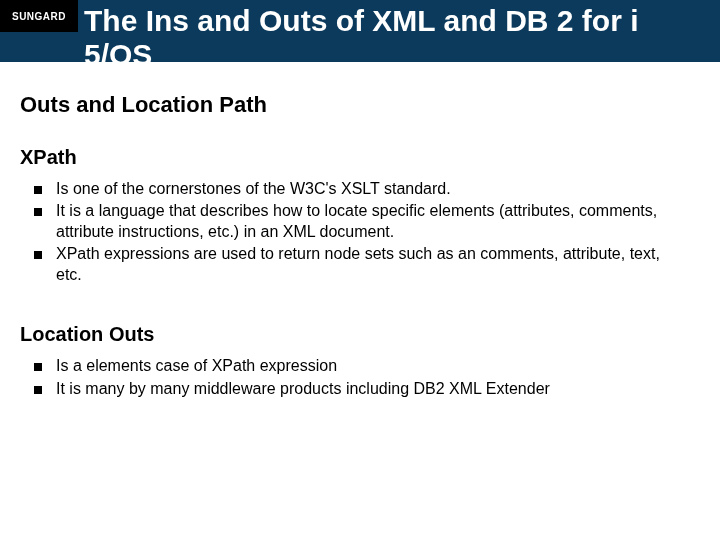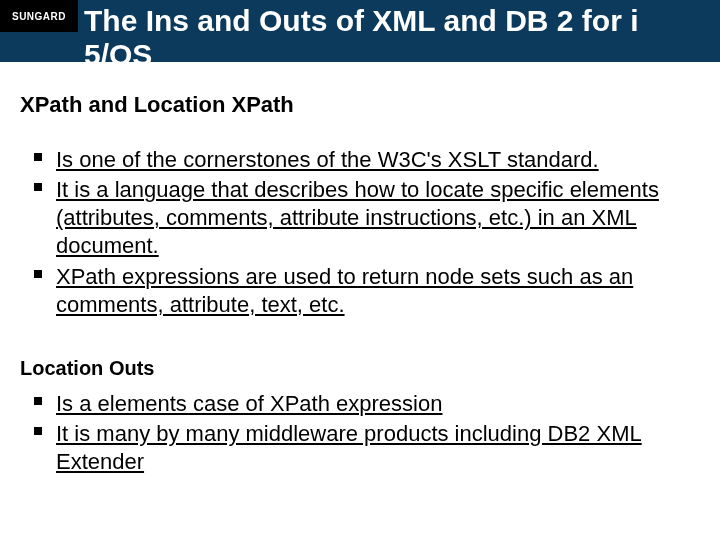--- a/index.html
+++ b/index.html
@@ -51,24 +51,23 @@
     margin-bottom: 10px;
     margin-top: 0;
   }
   .group { margin-bottom: 38px; }
   ul.bullets {
     list-style: none;
     padding-left: 36px;
   }
   ul.bullets li {
     position: relative;
-    font-size: 22px;
+    font-size: 16px;
     line-height: 1.28;
     margin-bottom: 2px;
-    text-decoration: underline;
   }
   ul.bullets li::before {
     content: "";
     position: absolute;
     left: -22px;
     top: 7px;
     width: 8px;
     height: 8px;
     background: #000;
   }
@@ -81,23 +80,24 @@
   <div class="header-bar"></div>
 
   <div class="logo-box">
     <span>SUNGARD</span>
   </div>
 
   <div class="title">The Ins and Outs of XML and DB 2 for i 5/OS</div>
 
   <div class="body">
 
-    <div class="heading">XPath and Location XPath</div>
+    <div class="heading">Outs and Location Path</div>
 
     <div class="group">
+      <div class="subheading">XPath</div>
       <ul class="bullets">
         <li>Is one of the cornerstones of the W3C's XSLT standard.</li>
         <li>It is a language that describes how to locate specific elements (attributes, comments, attribute instructions, etc.) in an XML document.</li>
         <li>XPath expressions are used to return node sets such as an comments, attribute, text, etc.</li>
       </ul>
     </div>
 
     <div class="group">
       <div class="subheading">Location Outs</div>
       <ul class="bullets">

